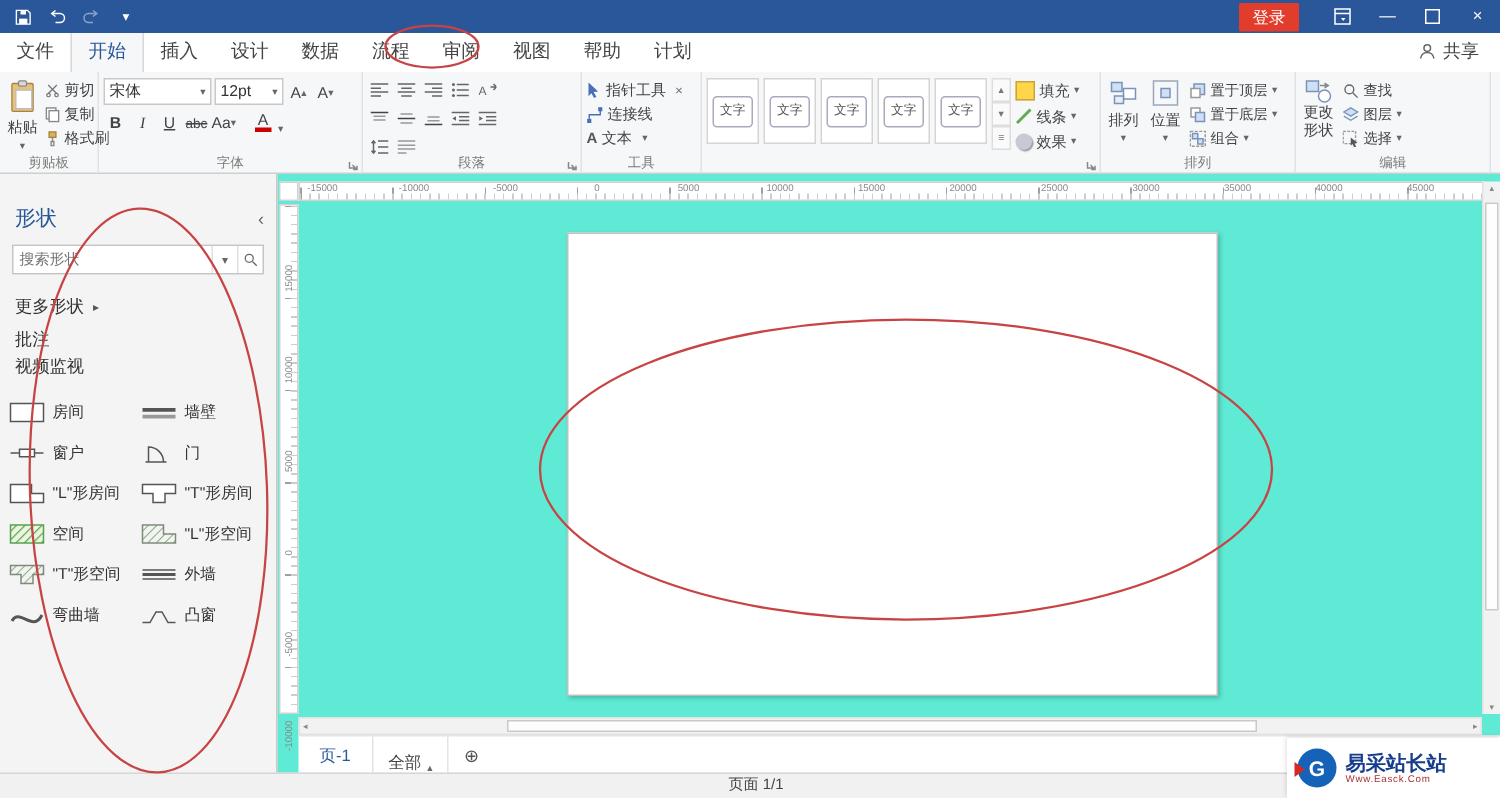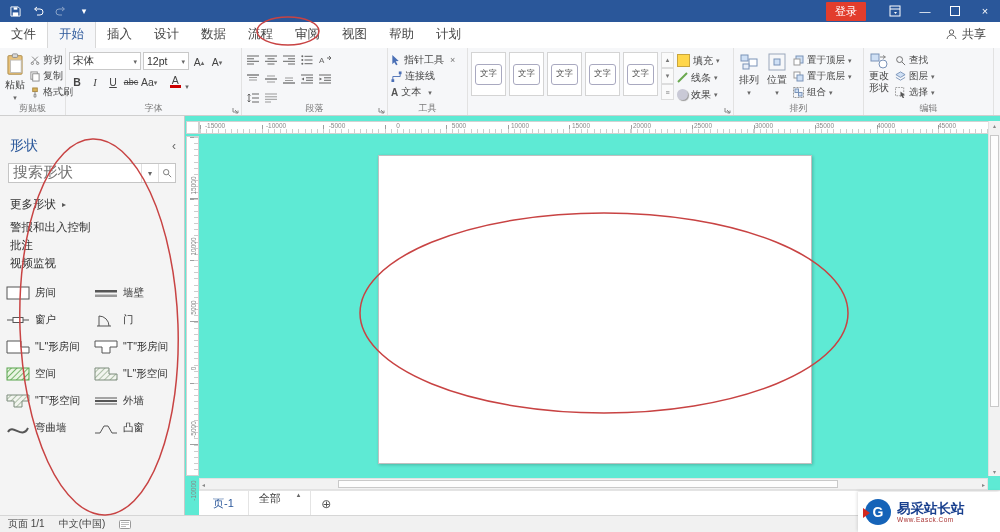--- a/index.html
+++ b/index.html
@@ -46,21 +46,21 @@
   .gal-inner{width:25px;height:19px;border:1px solid #a9a9c0;border-radius:3px;display:flex;align-items:center;justify-content:center;font-size:8.5px;color:#555;}
   .gal-scroll{width:13px;display:flex;flex-direction:column;}
   .gal-scroll span{height:14px;display:flex;align-items:center;justify-content:center;font-size:7px;color:#777;border:1px solid #ddd;background:#fafafa;}
   .fillcol{display:flex;flex-direction:column;justify-content:flex-start;gap:2px;padding-top:1px;}
   .arr-col{display:flex;flex-direction:column;gap:1px;padding-top:1px;}
   .arr-col .smallbtn{font-size:9.5px;height:15px;}
   
   .shapes{position:absolute;top:115px;left:0;width:184px;bottom:16px;background:#f4f4f4;border-right:1px solid #c9c9c9;z-index:2;}
   .sp-head{display:flex;align-items:center;justify-content:space-between;padding:22px 8px 4px 10px;color:#2a579a;font-size:14px;}
   .sp-search{position:relative;margin:4px 8px 6px;display:flex;align-items:center;background:#fff;border:1px solid #c5c5c5;height:18px;}
-  .sp-search input{flex:1;border:none;outline:none;font-size:15px;padding:0 4px;background:transparent;color:#333;min-width:0;font-family:Liberation Mono, monospace;}
+  .sp-search input{flex:1;border:none;outline:none;font-size:10px;padding:0 4px;background:transparent;color:#333;min-width:0;font-family:Liberation Serif, serif;}
   .sp-search .sbtn{width:16px;display:flex;align-items:center;justify-content:center;font-size:8px;color:#666;border-left:1px solid #e0e0e0;height:100%;}
   .sp-more{display:flex;align-items:center;gap:6px;padding:8px 10px 6px;font-size:11.5px;color:#333;}
   .sp-list{display:flex;flex-direction:column;}
   .sp-item{padding:2px 10px;font-size:11.5px;color:#333;height:14px;line-height:14px;}
   .sp-item.active{background:#c8d4e6;}
   .sp-grid{display:grid;grid-template-columns:1fr 1fr;row-gap:13px;padding:14px 2px 0 6px;}
   .shape-cell{display:flex;align-items:center;gap:5px;font-size:10.5px;color:#333;}
   
   .canvas{position:absolute;left:184px;top:115px;right:0;bottom:16px;background:#5eead4;}
   .corner{position:absolute;left:2px;top:6px;width:13px;height:13px;background:#fff;border:1px solid #d2d2d2;box-sizing:border-box;}
@@ -74,24 +74,24 @@
   .vruler span{position:absolute;left:-6px;font-size:6.5px;color:#888;transform:rotate(-90deg);width:24px;text-align:center;}
   .page{position:absolute;left:194px;top:40px;width:432px;height:307px;background:#fff;border:1px solid #c0c0c0;box-shadow:1px 1px 3px rgba(0,0,0,.22);}
   .vsb{position:absolute;right:0;top:6px;bottom:40px;width:11px;background:#f2f2f2;border-left:1px solid #e2e2e2;}
   .vsb .thumb{position:absolute;left:1px;right:1px;top:14px;height:270px;background:#fdfdfd;border:1px solid #c9c9c9;}
   .vsb .arr{position:absolute;left:0;right:0;text-align:center;font-size:6px;color:#888;}
   .hsb{position:absolute;left:15px;right:12px;bottom:26px;height:12px;background:#f2f2f2;border:1px solid #e2e2e2;box-sizing:border-box;}
   .hsb .thumb{position:absolute;top:1px;bottom:1px;left:138px;width:498px;background:#fdfdfd;border:1px solid #c9c9c9;}
   .hsb .arr{position:absolute;top:0;bottom:0;display:flex;align-items:center;font-size:6px;color:#888;padding:0 2px;}
   .pagebar{position:absolute;left:15px;right:0;bottom:0;height:25px;background:#fff;border-top:1px solid #e4e4e4;display:flex;align-items:center;font-size:11px;color:#444;}
   .ptab{padding:0 14px;color:#2a579a;border-right:1px solid #e4e4e4;height:100%;display:flex;align-items:center;}
-  .pall{padding:0 10px;display:flex;align-items:flex-start;gap:16px;border-right:1px solid #e4e4e4;height:100%;}
+  .pall{padding:0 10px;display:flex;align-items:flex-end;gap:4px;border-right:1px solid #e4e4e4;height:100%;}
   .padd{padding:0 10px;color:#555;font-size:12px;}
   
-  .statusbar{position:absolute;left:0;right:0;bottom:0;height:16px;background:#f1f1f1;border-top:1px solid #d6d6d6;display:flex;align-items:center;gap:14px;padding-left:8px;font-size:10px;color:#444;z-index:6;}
+  .statusbar{position:absolute;left:0;right:0;bottom:0;height:16px;background:#f1f1f1;border-top:1px solid #d6d6d6;display:flex;align-items:center;gap:14px;padding-left:8px;font-size:10px;color:#444;z-index:6;flex-direction:column;}
   
   .watermark{position:absolute;right:0;bottom:0;width:142px;height:40px;background:#fff;display:flex;align-items:center;gap:6px;padding-left:7px;box-sizing:border-box;z-index:40;box-shadow:-1px -1px 3px rgba(0,0,0,.12);}
   .wm-logo{position:relative;width:26px;height:26px;border-radius:50%;background:#1563b8;display:flex;align-items:center;justify-content:center;color:#fff;font-weight:bold;font-size:14px;flex:none;}
   .wm-logo::after{content:"";position:absolute;left:-2px;top:9px;border-top:5px solid transparent;border-bottom:5px solid transparent;border-left:7px solid #d5281e;}
   .wm-title{font-size:13.5px;font-weight:bold;color:#173e8d;line-height:15px;}
   .wm-sub{font-size:6.5px;color:#a33;letter-spacing:.5px;}
   
   .overlay{position:absolute;inset:0;z-index:100;pointer-events:none;}
 </style>
 </head>
@@ -510,21 +510,20 @@
             <circle cx="5" cy="5" r="3.2" fill="none" stroke="#666"></circle>
             <line x1="7.6" y1="7.6" x2="11" y2="11" stroke="#666"></line>
           </svg>
       </span>
     </div>
     <div class="sp-more">
       <span>更多形状</span>
       <span style="font-size:8px;color:#555;">▸</span>
     </div>
     <div class="sp-list">
-      <div class="sp-item">警报和出入控制</div>
       <div class="sp-item">批注</div>
       <div class="sp-item">视频监视</div>
     </div>
     <div class="sp-grid">
       <div class="shape-cell">
         <svg width="24" height="14" viewBox="0 0 24 14">
             <rect x="1" y="1" width="22" height="12" fill="#fff" stroke="#555"></rect>
           </svg>
         <span>房间</span>
       </div>

